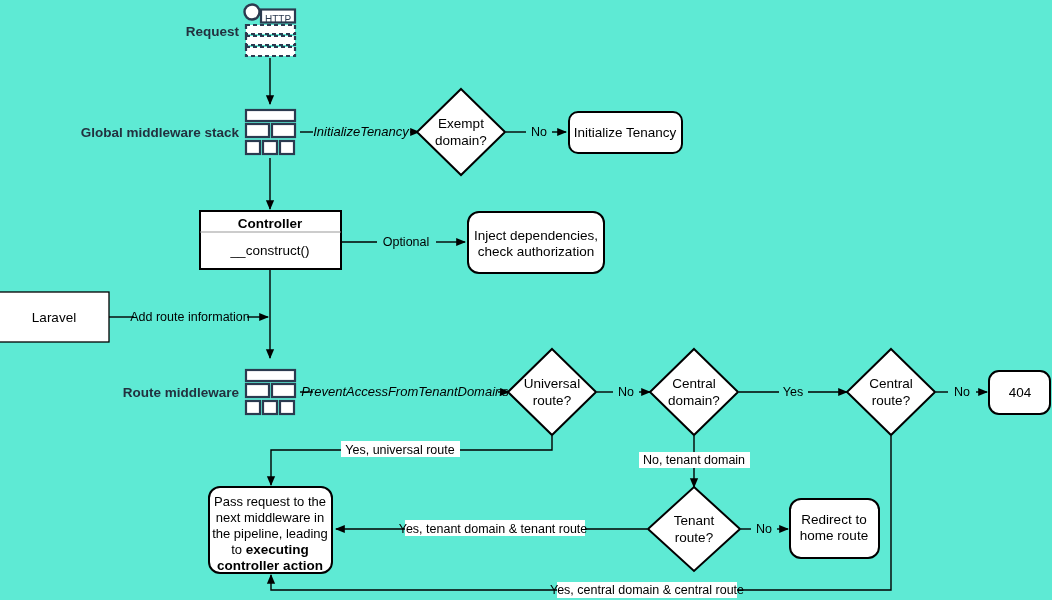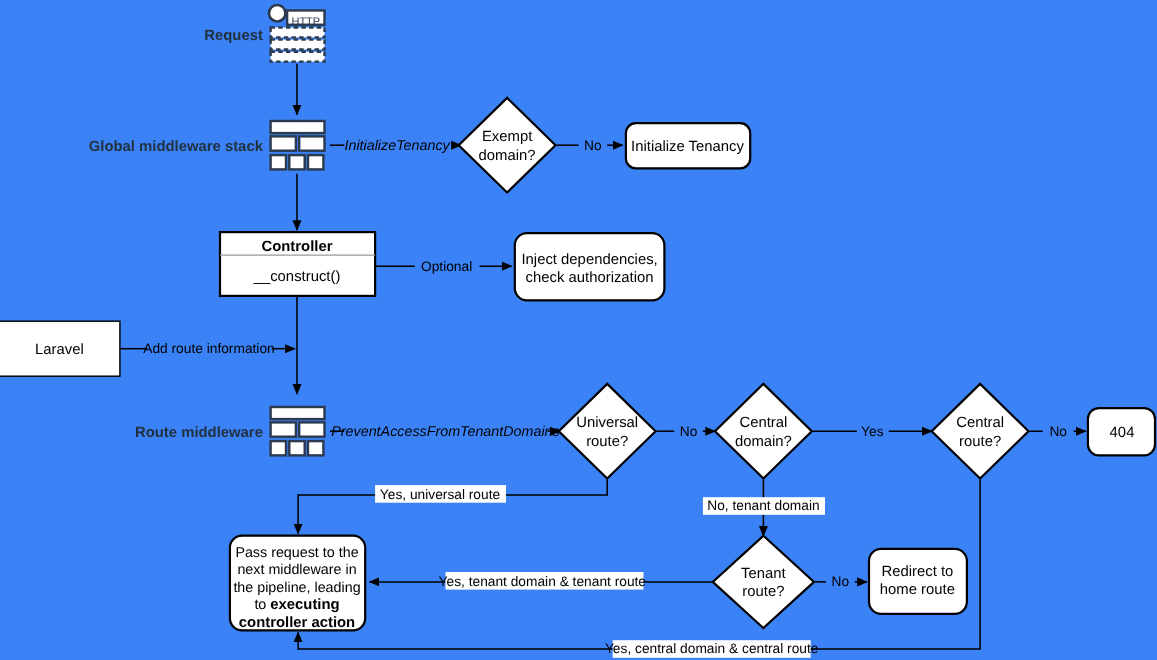--- a/index.html
+++ b/index.html
@@ -4,21 +4,21 @@
 <style>
   html, body {
     margin: 0;
     padding: 0;
     background: #ffffff;
   }
   #canvas {
     position: relative;
     width: 1052px;
     height: 600px;
-    background: #3b82f6;
+    background: #5eead4;
     overflow: hidden;
     font-family: "Liberation Sans", sans-serif;
   }
   svg.diagram {
     position: absolute;
     top: 0;
     left: 0;
     width: 1052px;
     height: 600px;
   }

